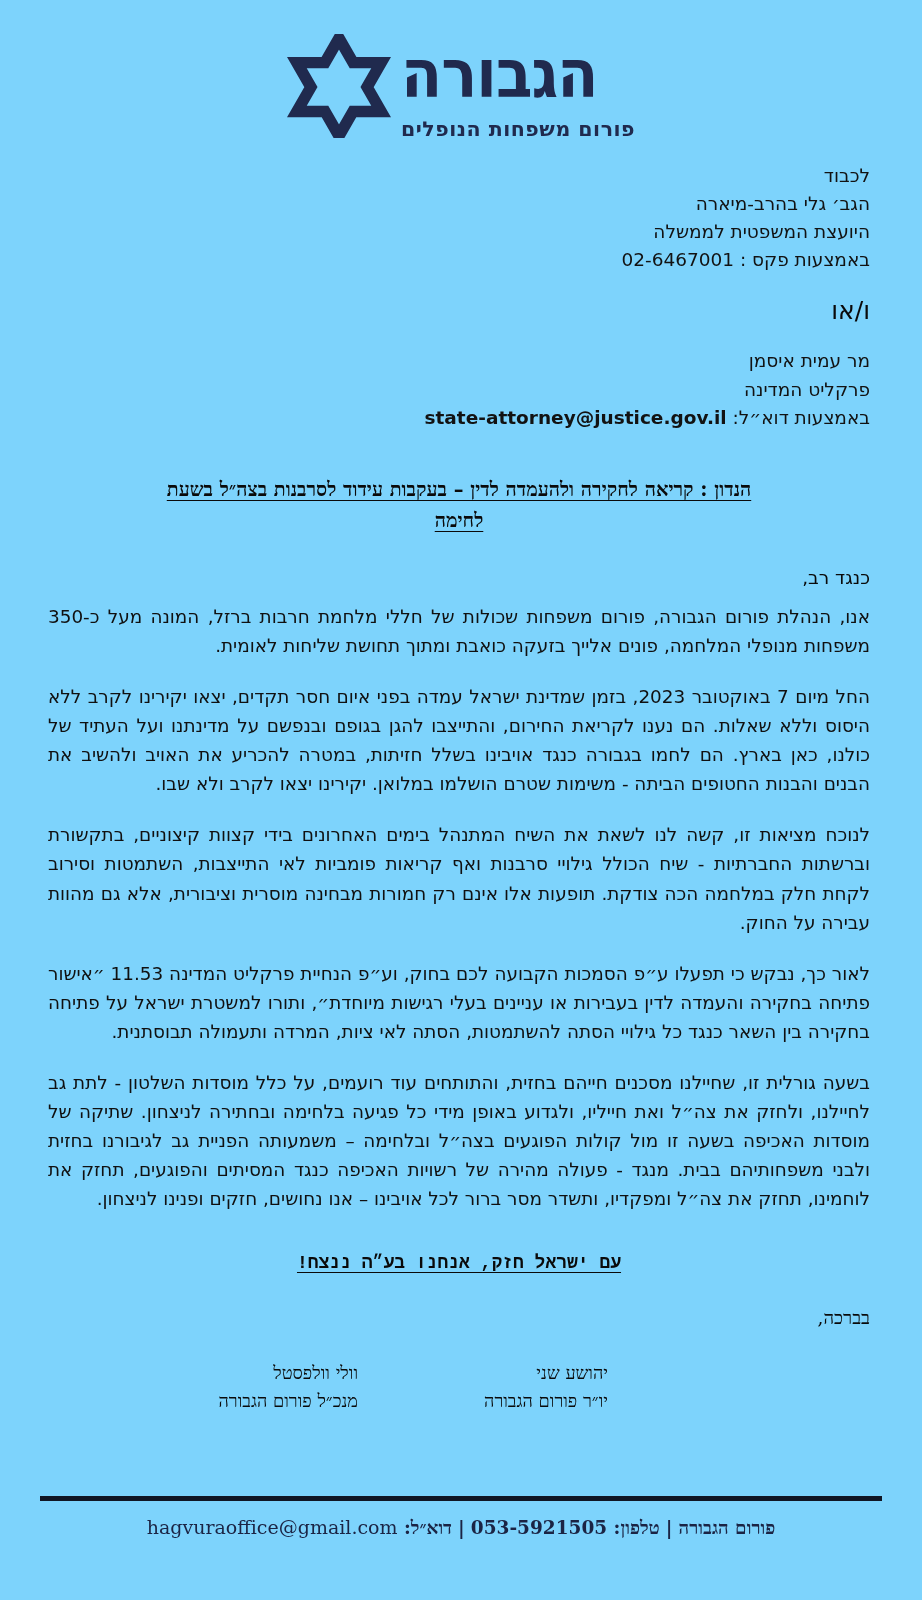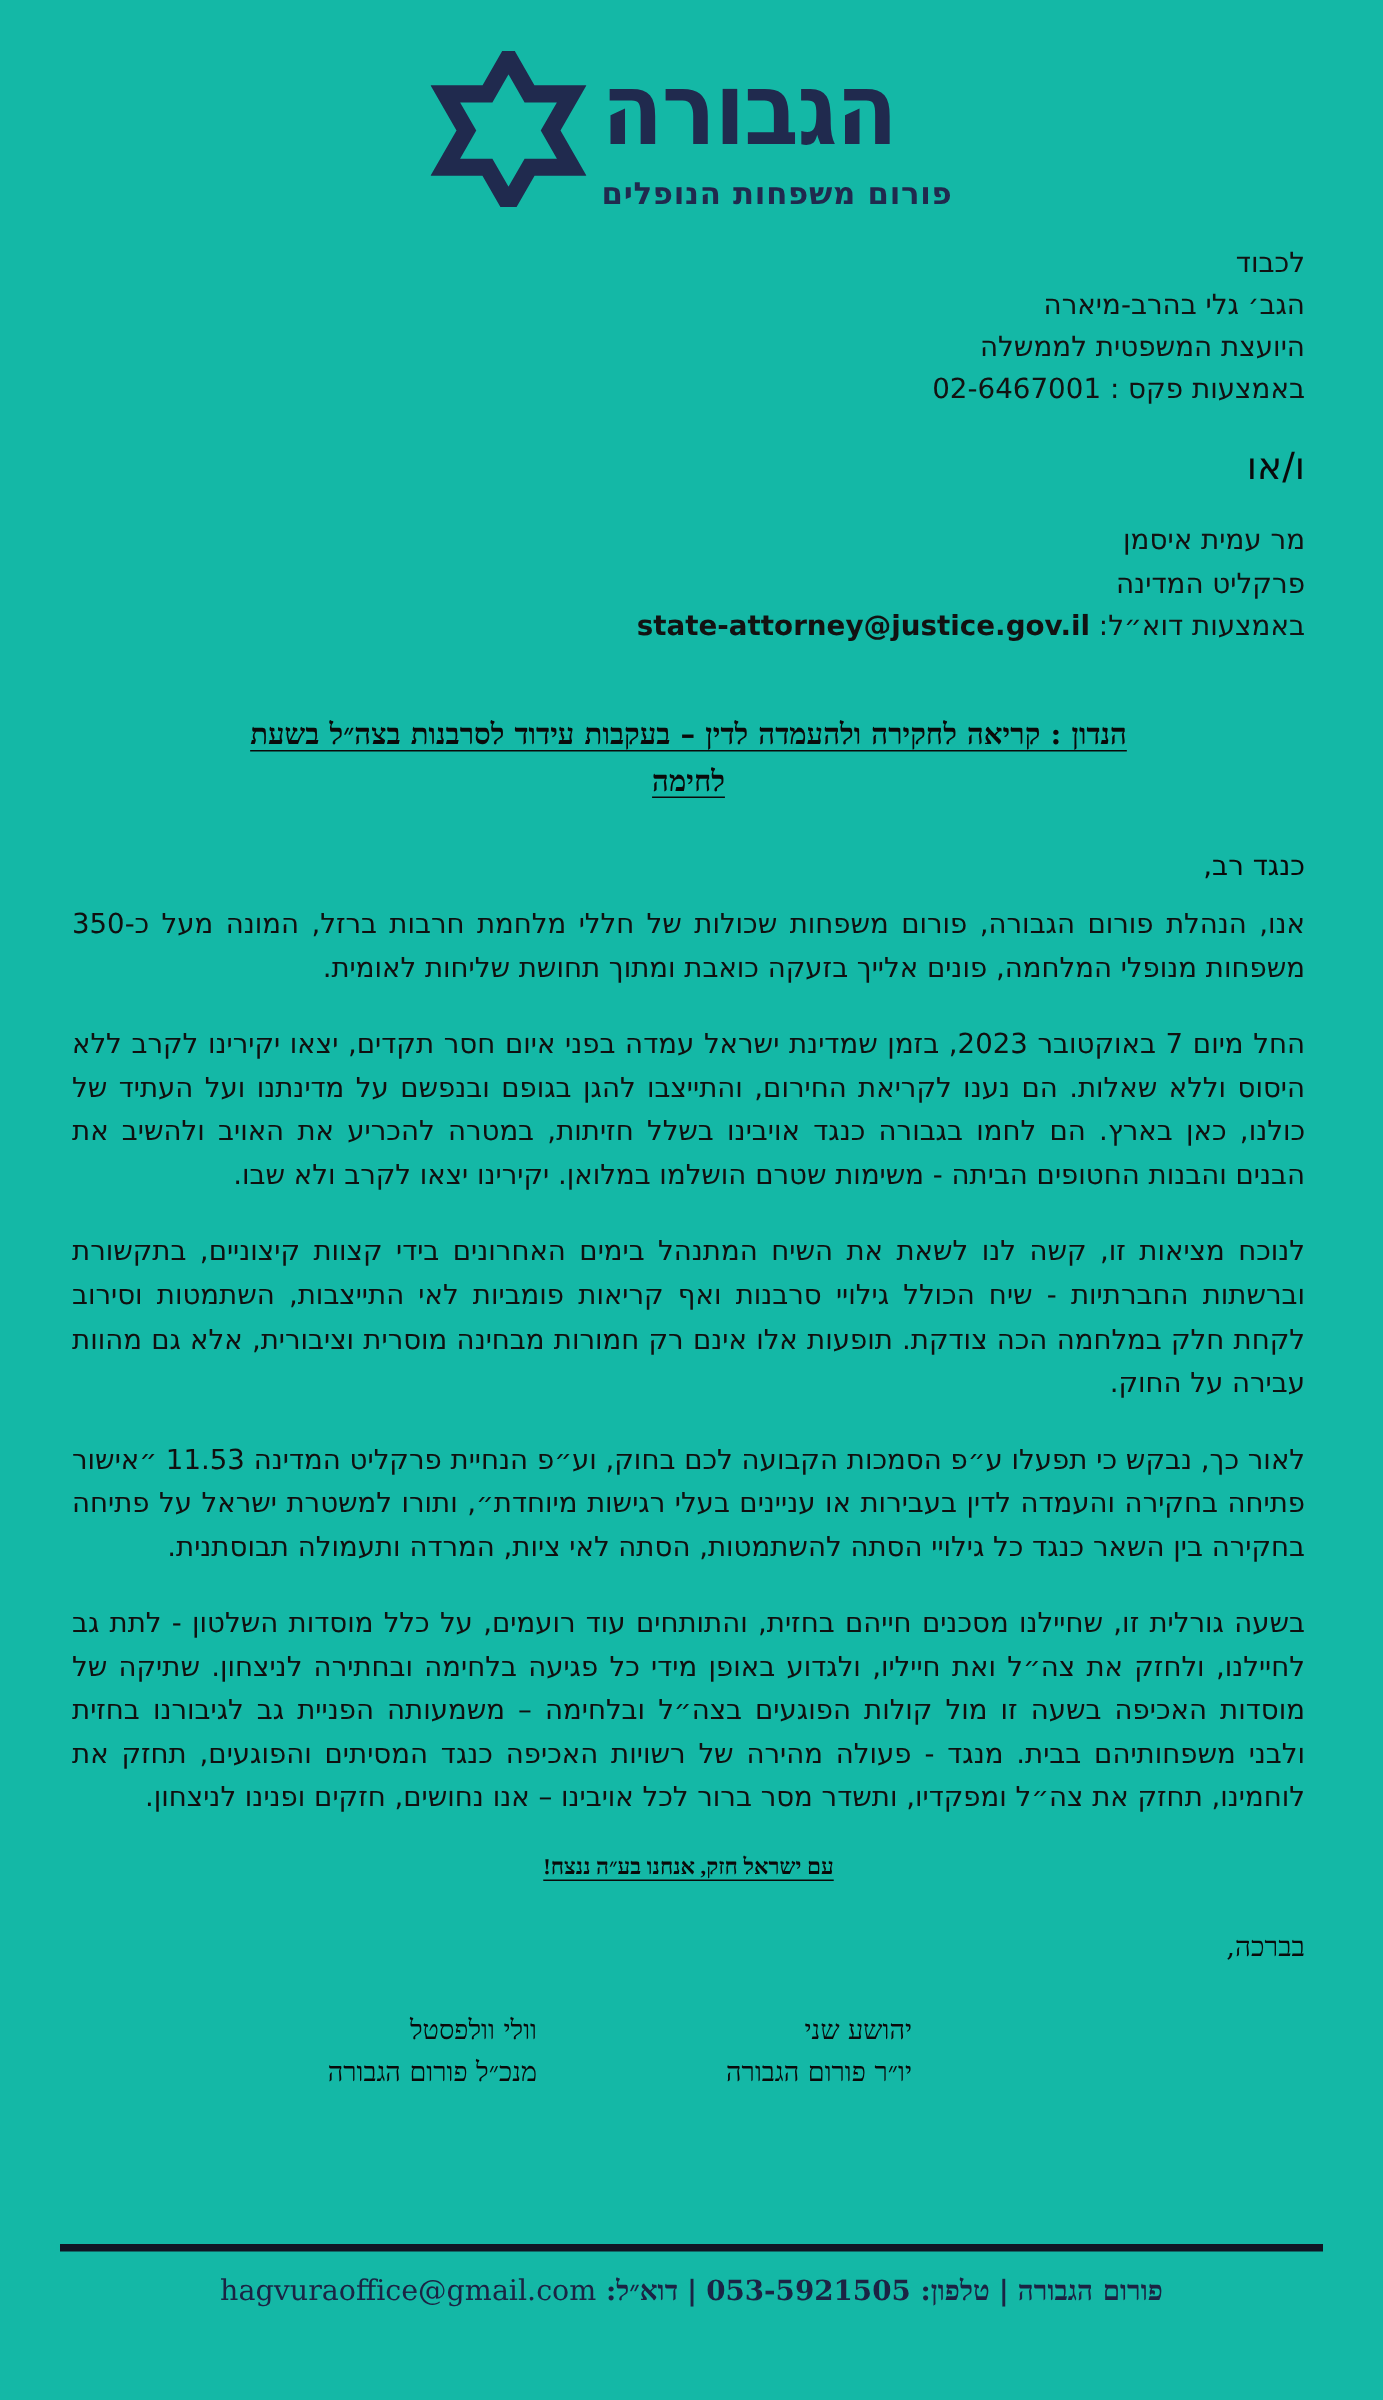--- a/index.html
+++ b/index.html
@@ -16,21 +16,21 @@
     overflow: hidden;
     position: relative;
   }
 
   .page {
     width: 922px;
     height: 1600px;
     box-sizing: border-box;
     padding: 0;
     position: relative;
-    background: #14b8a6;
+    background: #7dd3fc;
   }
 
   
   .logo-block {
     padding-top: 34px;
     padding-bottom: 10px;
     display: flex;
     justify-content: center;
     align-items: flex-start;
   }
@@ -128,24 +128,24 @@
     font-size: 18.4px;
     line-height: 1.58;
     margin: 0 0 22px 0;
     color: #101010;
   }
   p.para.tight { margin-bottom: 8px; }
 
   .slogan {
     text-align: center;
     font-weight: 700;
-    font-size: 15px;
-    margin-top: 24px;
+    font-size: 18px;
+    margin-top: 40px;
     margin-bottom: 34px;
-    font-family: Liberation Serif, serif;
+    font-family: Liberation Mono, monospace;
   }
   .slogan span {
     text-decoration: underline;
     text-underline-offset: 4px;
   }
 
   .regards {
     text-align: right;
     font-size: 18.5px;
     margin-bottom: 30px;

